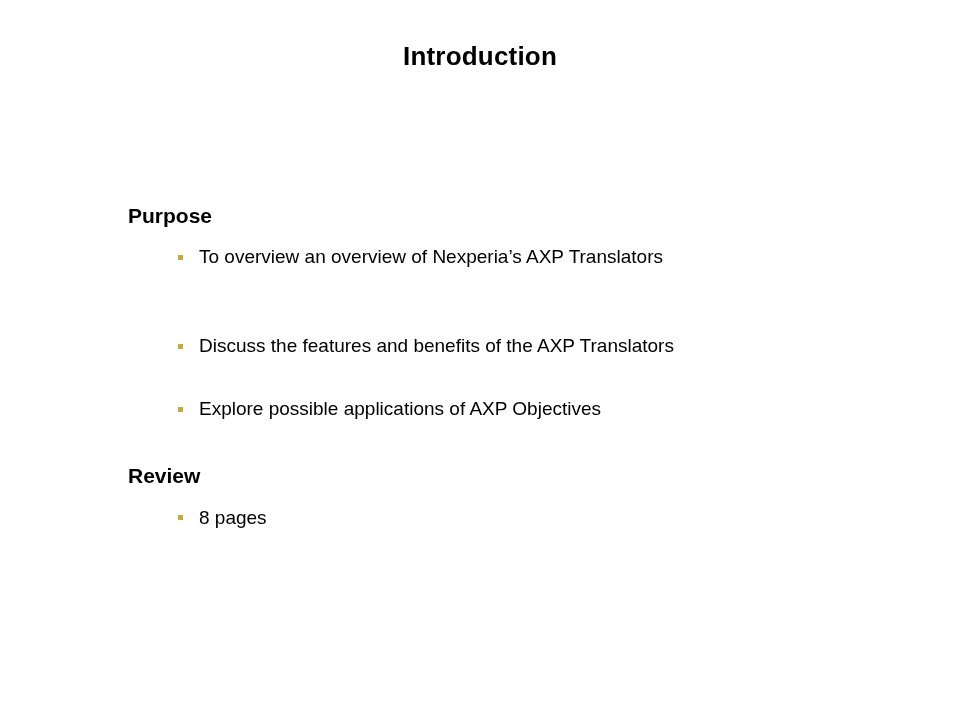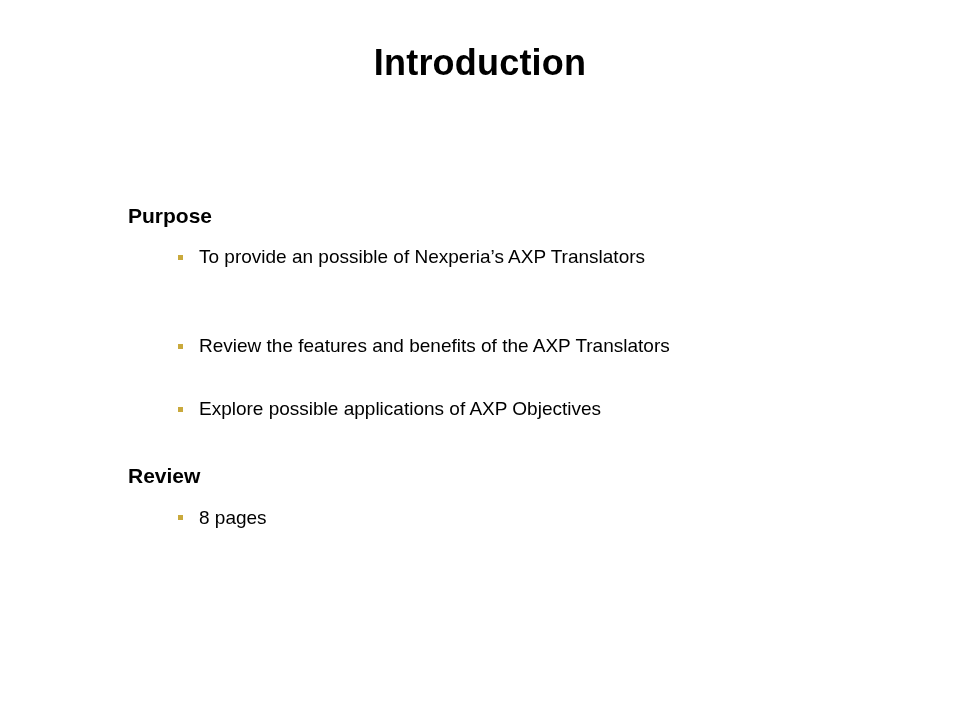--- a/index.html
+++ b/index.html
@@ -22,21 +22,21 @@
     background: #ffffff;
   }
 
   
   .slide-title {
     position: absolute;
     left: 0;
     top: 42px;
     width: 960px;
     text-align: center;
-    font-size: 36px;
+    font-size: 26px;
     font-weight: bold;
     letter-spacing: 0.2px;
     color: #000000;
     line-height: 1.15;
   }
 
   
   .body-block {
     position: absolute;
     left: 128px;
@@ -105,33 +105,33 @@
   <div class="slide-title">Introduction</div>
 
   <div class="body-block">
 
     <div class="section">
       <div class="section-heading">Purpose</div>
       <div class="gap-head-to-first"></div>
       <ul class="bullet-list">
         <li class="bullet-item">
           <span class="bullet-marker" style="background: rgb(201, 169, 60);"></span>
-          <span class="bullet-text">To provide an possible of Nexperia’s AXP Translators</span>
+          <span class="bullet-text">To overview an overview of Nexperia’s AXP Translators</span>
         </li>
       </ul>
     </div>
 
     <div class="gap-section-purpose"></div>
 
     <div class="section">
       <div class="gap-head-to-first"></div>
       <ul class="bullet-list">
         <li class="bullet-item">
           <span class="bullet-marker" style="background: rgb(201, 169, 60);"></span>
-          <span class="bullet-text">Review the features and benefits of the AXP Translators</span>
+          <span class="bullet-text">Discuss the features and benefits of the AXP Translators</span>
         </li>
         <li class="gap-item"></li>
         <li class="gap-item"></li>
         <li class="bullet-item">
           <span class="bullet-marker" style="background: rgb(201, 169, 60);"></span>
           <span class="bullet-text">Explore possible applications of AXP Objectives</span>
         </li>
       </ul>
     </div>
 

